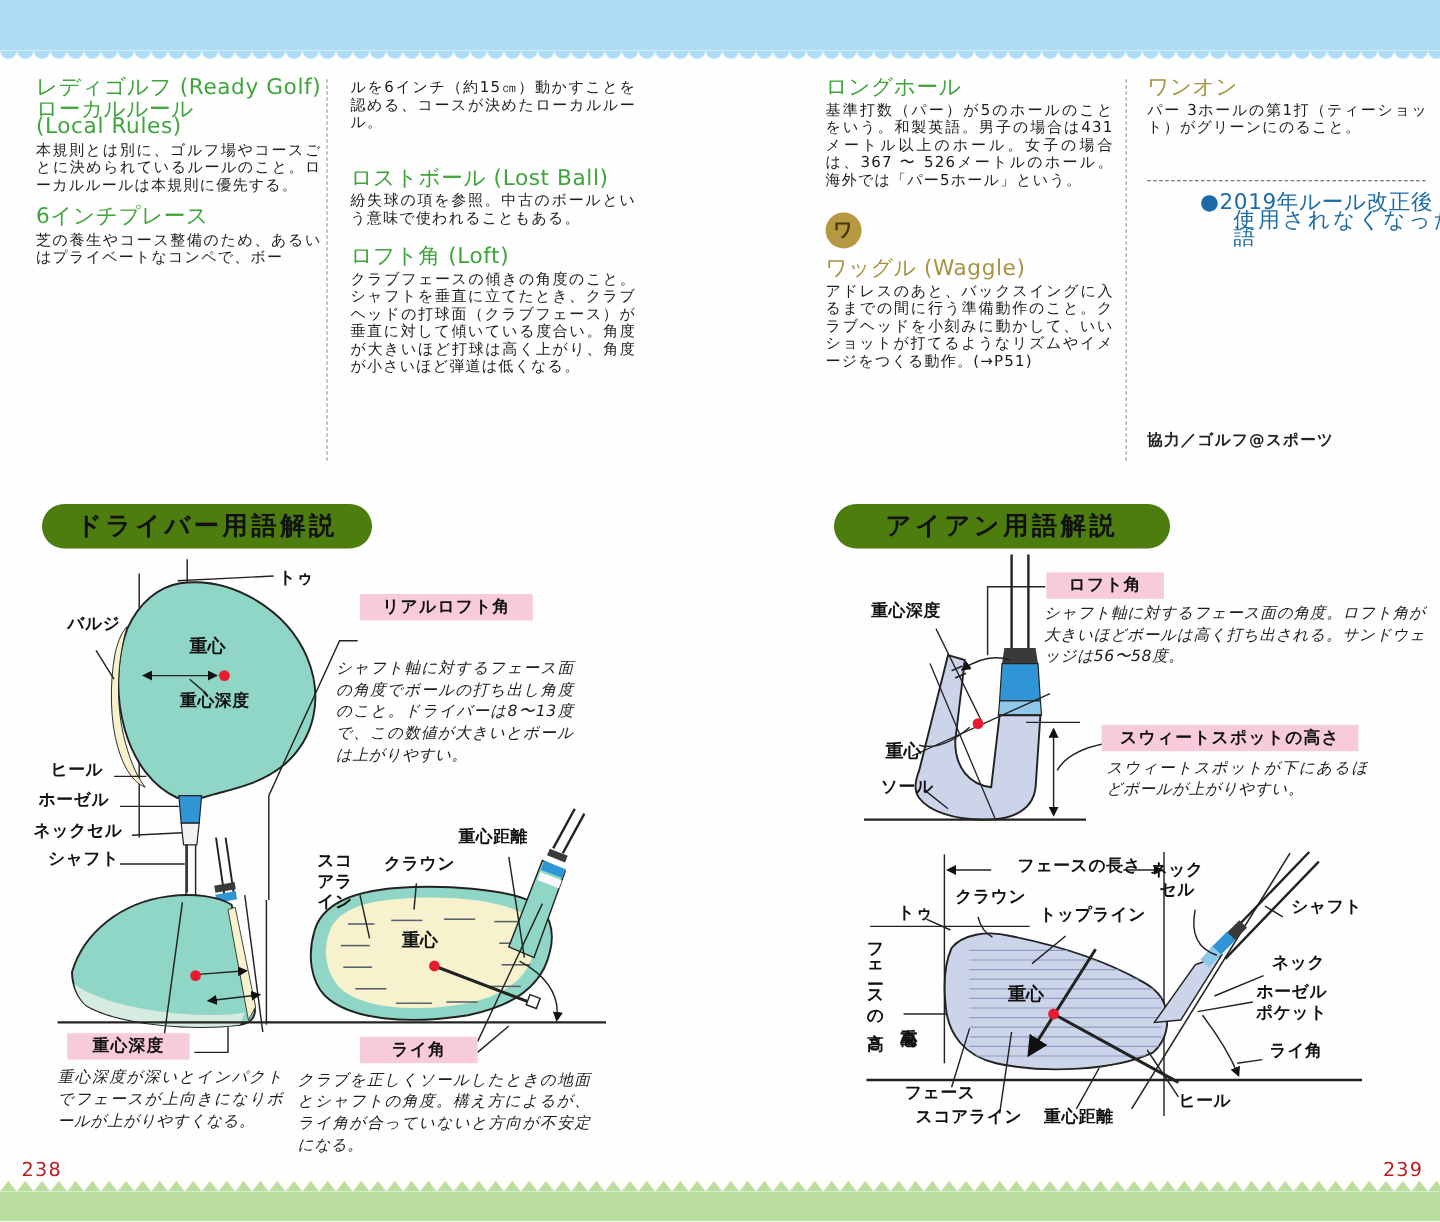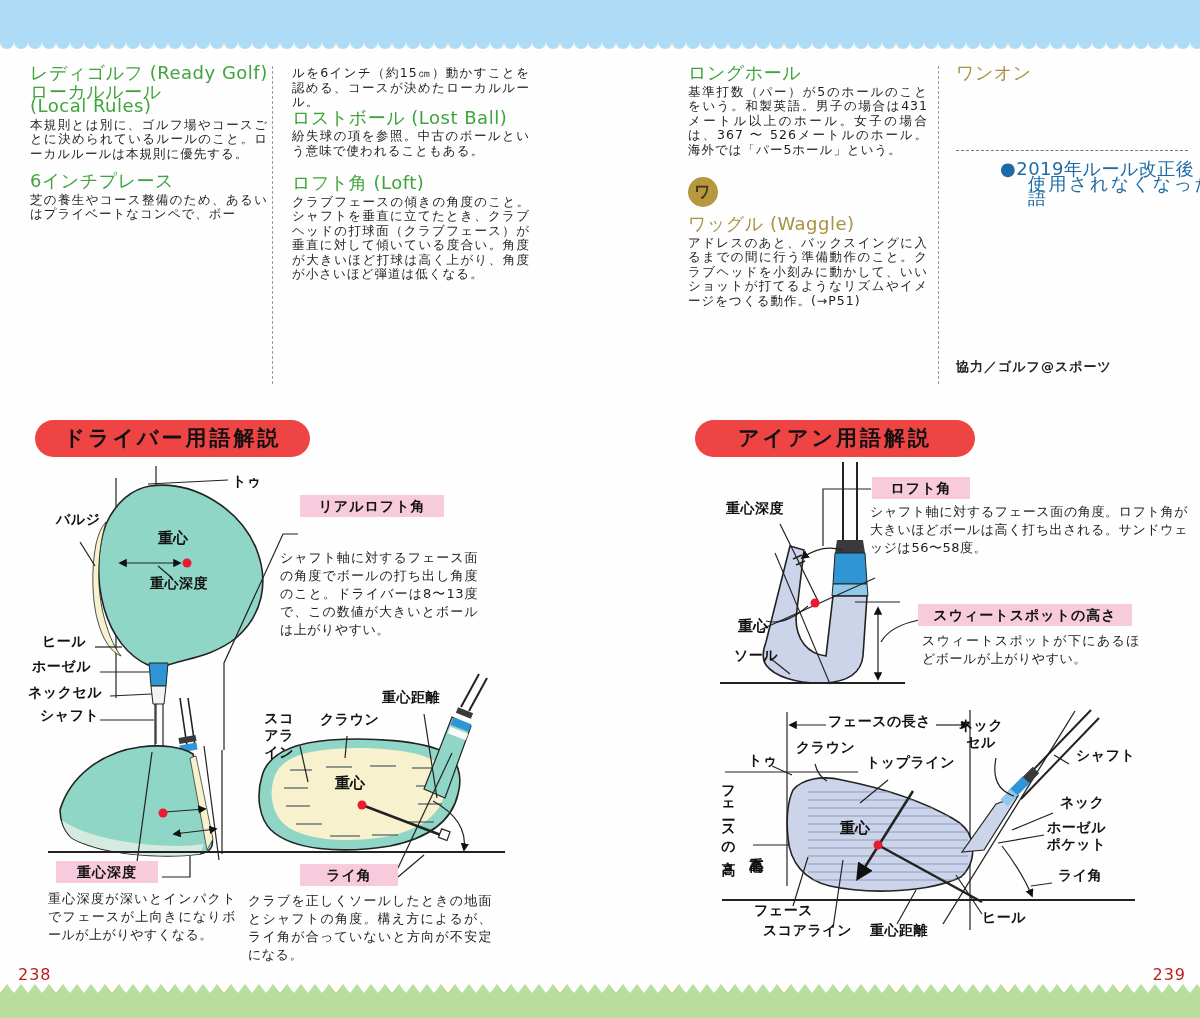--- a/index.html
+++ b/index.html
@@ -14,30 +14,30 @@
   .term{font-weight:400;font-size:18px;letter-spacing:.5px;margin-bottom:4px;}
   .green{color:#3fa43c;}
   .gold{color:#a8923f;}
   .blue{color:#1c6ba6;}
   .gbody{margin-bottom:13px;}
   .vdash{border-left:1.5px dashed #9a9a9a;width:0;}
   .hdash{border-top:1.5px dashed #777;height:0;}
   .windex{width:30px;height:30px;border-radius:50%;background:#b5983f;color:#463608;
           font-weight:700;font-size:16px;text-align:center;line-height:30px;}
   
-  .pill{background:#ef4444;border-radius:20px;text-align:center;font-weight:700;
+  .pill{background:#4d7c0f;border-radius:20px;text-align:center;font-weight:700;
         font-size:21px;letter-spacing:3px;color:#111;height:37px;line-height:37px;}
   
   .lbl{font-weight:700;font-size:14px;color:#111;white-space:nowrap;letter-spacing:.5px;}
   .lbl-s{font-weight:700;font-size:15px;color:#111;white-space:nowrap;}
   .wrap{white-space:normal;line-height:17px;}
   .vlbl{writing-mode:vertical-rl;font-weight:700;font-size:14px;color:#111;letter-spacing:2px;}
   .pinkbox{background:#f8cbdc;text-align:center;font-weight:700;font-size:14px;
            color:#111;height:22px;line-height:22px;letter-spacing:1px;}
-  .para{font-size:13px;line-height:18px;color:#1d1d1d;letter-spacing:.5px;text-align:justify;}
+  .para{font-size:13px;line-height:18px;color:#1d1d1d;letter-spacing:.5px;text-align:justify;font-style:italic;}
   .pgnum{font-size:16px;color:#b91c1c;letter-spacing:1px;}
   svg{position:absolute;left:0;top:0;}
   .dsvg{pointer-events:none;}
 </style>
 </head>
 <body>
 
 <div id="page">
 
   <div class="abs topbar"></div>
@@ -53,38 +53,39 @@
   <div class="abs gcol" style="left:30px;top:66px;width:238px;">
     <div class="term green"><span>レディゴルフ</span> <span>(Ready Golf)</span></div>
     <div class="term green"><span>ローカルルール</span><br><span>(Local Rules)</span></div>
     <div class="gbody">本規則とは別に、ゴルフ場やコースごとに決められているルールのこと。ローカルルールは本規則に優先する。</div>
     <div class="term green">6インチプレース</div>
     <div class="gbody">芝の養生やコース整備のため、あるいはプライベートなコンペで、ボー</div>
   </div>
   <div class="abs vdash" style="left:272px;top:66px;height:318px;"></div>
 
   <div class="abs gcol" style="left:292px;top:66px;width:238px;">
-    <div class="gbody" style="margin-bottom:1px">ルを6インチ（約15㎝）動かすことを認める、コースが決めたローカルルール。</div>
+    <div class="gbody" style="margin-bottom:32px">ルを6インチ（約15㎝）動かすことを認める、コースが決めたローカルルール。</div>
     <div class="term green"><span>ロストボール</span> <span>(Lost Ball)</span></div>
     <div class="gbody" style="margin-bottom:18px">紛失球の項を参照。中古のボールという意味で使われることもある。</div>
     <div class="term green"><span>ロフト角</span> <span>(Loft)</span></div>
     <div class="gbody">クラブフェースの傾きの角度のこと。シャフトを垂直に立てたとき、クラブヘッドの打球面（クラブフェース）が垂直に対して傾いている度合い。角度が大きいほど打球は高く上がり、角度が小さいほど弾道は低くなる。</div>
   </div>
 
   <div class="abs gcol" style="left:688px;top:66px;width:240px;">
     <div class="term green">ロングホール</div>
     <div class="gbody" style="margin-bottom:20px">基準打数（パー）が5のホールのことをいう。和製英語。男子の場合は431メートル以上のホール。女子の場合は、367 〜 526メートルのホール。海外では「パー5ホール」という。</div>
     <div class="windex" style="margin-bottom:10px">ワ</div>
     <div class="term gold"><span>ワッグル</span> <span>(Waggle)</span></div>
     <div class="gbody">アドレスのあと、バックスイングに入るまでの間に行う準備動作のこと。クラブヘッドを小刻みに動かして、いいショットが打てるようなリズムやイメージをつくる動作。(→P51)</div>
   </div>
   <div class="abs vdash" style="left:938px;top:66px;height:318px;"></div>
 
   <div class="abs gcol" style="left:956px;top:66px;width:234px;">
     <div class="term gold">ワンオン</div>
+    <div class="gbody">パー 3ホールの第1打（ティーショット）がグリーンにのること。</div>
   </div>
   <div class="abs hdash" style="left:956px;top:150px;width:232px;"></div>
   <div class="abs gcol" style="left:1000px;top:162px;width:234px;">
     <div class="term blue" style="margin-bottom:0">●2019年ルール改正後</div>
     <div class="term blue" style="margin-left:28px;margin-bottom:6px">使用されなくなった用語</div>
   </div>
   <div class="abs" style="left:956px;top:358px;font-size:13px;font-weight:600;color:#222;letter-spacing:1px;">協力／ゴルフ@スポーツ</div>
 
   <div class="abs pill" style="left:35px;top:420px;width:275px;">ドライバー用語解説</div>
   <div class="abs pill" style="left:695px;top:420px;width:280px;">アイアン用語解説</div>
@@ -266,21 +267,21 @@
     </g>
   </svg>
 
   <div class="abs lbl" style="left:726px;top:500px;">重心深度</div>
   <div class="abs pinkbox" style="left:872px;top:477px;width:98px;">ロフト角</div>
   <div class="abs para" style="left:870px;top:503px;width:318px;">シャフト軸に対するフェース面の角度。ロフト角が大きいほどボールは高く打ち出される。サンドウェッジは56〜58度。</div>
   <div class="abs lbl-s" style="left:738px;top:617px;">重心</div>
   <div class="abs lbl" style="left:734px;top:647px;">ソール</div>
   <div class="abs pinkbox" style="left:918px;top:604px;width:214px;">スウィートスポットの高さ</div>
   <div class="abs para" style="left:922px;top:632px;width:218px;">スウィートスポットが下にあるほどボールが上がりやすい。</div>
-  <div class="abs lbl" style="left:828px;top:713px;">フェースの長さ</div>
+  <div class="abs lbl" style="left:848px;top:713px;">フェースの長さ</div>
   <div class="abs lbl" style="left:796px;top:739px;">クラウン</div>
   <div class="abs lbl" style="left:748px;top:752px;">トゥ</div>
   <div class="abs lbl" style="left:866px;top:754px;">トップライン</div>
   <div class="abs lbl wrap" style="left:958px;top:717px;width:46px;text-align:center;">ネックセル</div>
   <div class="abs lbl" style="left:1076px;top:747px;">シャフト</div>
   <div class="abs lbl" style="left:1060px;top:794px;">ネック</div>
   <div class="abs lbl wrap" style="left:1044px;top:819px;width:62px;text-align:right;">ホーゼルポケット</div>
   <div class="abs vlbl" style="left:720px;top:776px;height:124px;">フェースの高さ</div>
   <div class="abs vlbl" style="left:748px;top:846px;height:52px;letter-spacing:0;">重心高</div>
   <div class="abs lbl-s" style="left:840px;top:819px;">重心</div>

